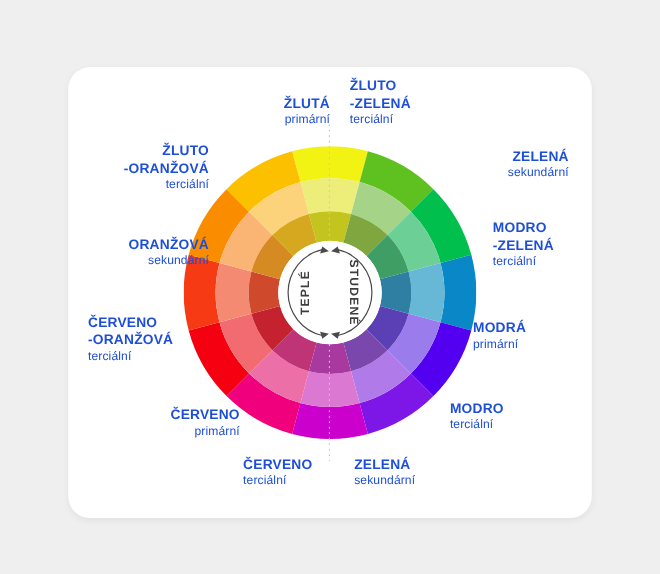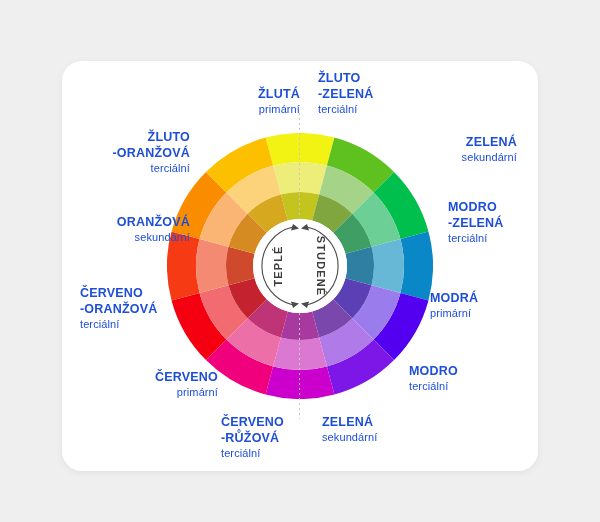--- a/index.html
+++ b/index.html
@@ -214,21 +214,20 @@
       <div class="label ta-left" style="left: 409px; top: 363px; width: 96px;">
         <span class="l1">MODRO</span>
         <span class="l3">terciální</span>
       </div>
       <div class="label ta-left" style="left: 322px; top: 414px; width: 96px;">
         <span class="l1">ZELENÁ</span>
         <span class="l3">sekundární</span>
       </div>
       <div class="label ta-left" style="left: 221px; top: 414px; width: 96px;">
         <span class="l1">ČERVENO</span>
-        <span class="l2">-RŮŽOVÁ</span>
         <span class="l3">terciální</span>
       </div>
       <div class="label ta-center" style="left: 128px; top: 369px; width: 90px;">
         <span class="l1">ČERVENO</span>
         <span class="l3">primární</span>
       </div>
       <div class="label ta-left" style="left: 80px; top: 285px; width: 110px;">
         <span class="l1">ČERVENO</span>
         <span class="l2">-ORANŽOVÁ</span>
         <span class="l3">terciální</span>

